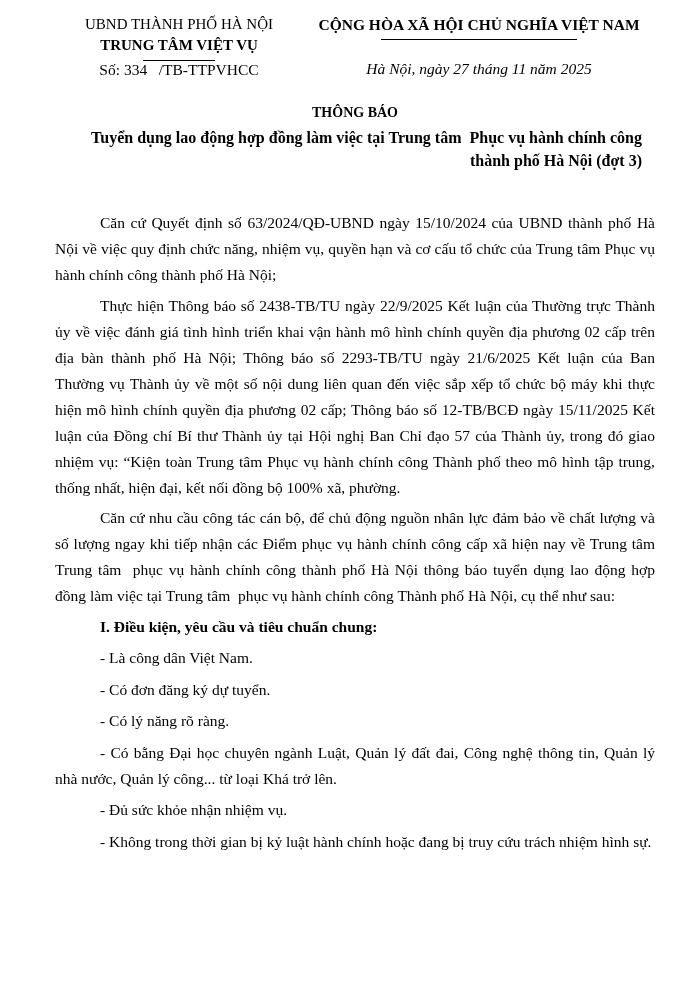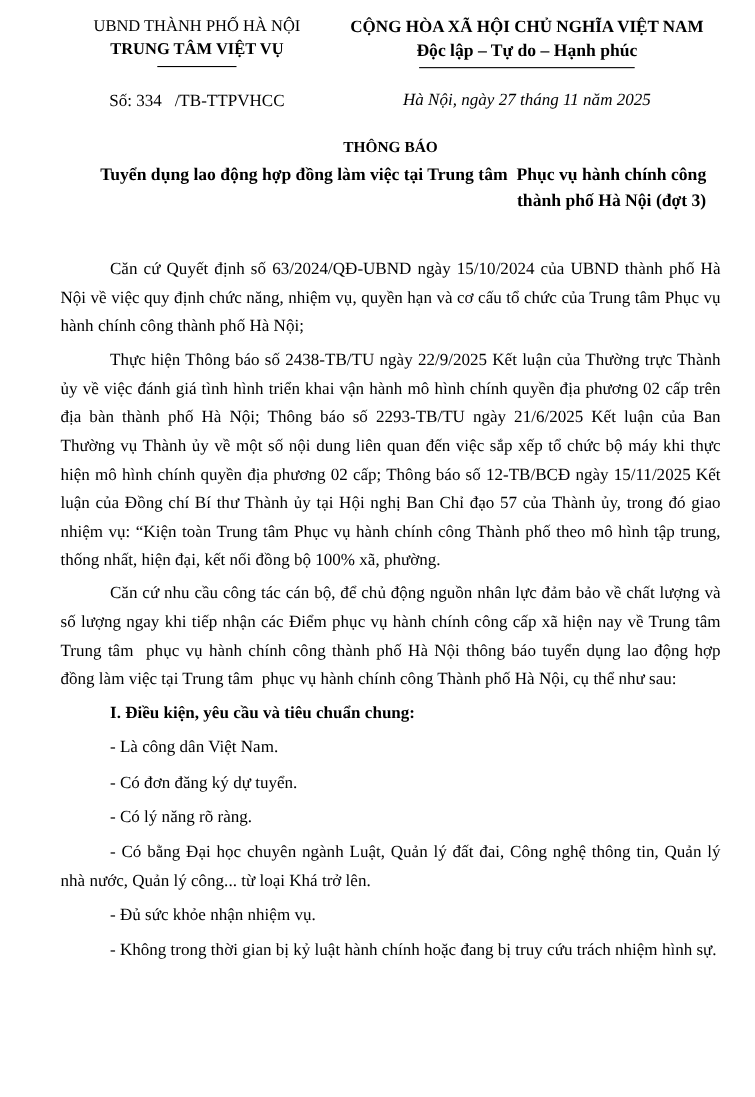--- a/index.html
+++ b/index.html
@@ -42,21 +42,20 @@
     line-height: 21px;
     font-weight: bold;
   }
   .org-underline {
     width: 72px;
     border-bottom: 1.6px solid #000;
     margin: 4px auto 0 auto;
     height: 0;
   }
   .doc-number {
-    margin-top: 22px;
     font-size: 15.5px;
     font-weight: normal;
   }
   .national-title {
     font-size: 15.5px;
     line-height: 22px;
     font-weight: bold;
   }
   .national-motto {
     font-size: 16px;
@@ -117,21 +116,20 @@
 
   <div class="doc-header">
     <div class="header-left">
       <div class="org-parent">UBND THÀNH PHỐ HÀ NỘI</div>
       <div class="org-name">TRUNG TÂM VIỆT VỤ</div>
       <div class="org-underline"></div>
       <div class="doc-number">Số: 334 &nbsp; /TB-TTPVHCC</div>
     </div>
     <div class="header-right">
       <div class="national-title">CỘNG HÒA XÃ HỘI CHỦ NGHĨA VIỆT NAM</div>
-      <div class="national-motto">Độc lập – Tự do – Hạnh phúc</div>
       <div class="motto-underline"></div>
       <div class="place-date">Hà Nội, ngày 27 tháng 11 năm 2025</div>
     </div>
   </div>
 
   <div class="title-block">
     <div class="doc-title">THÔNG BÁO</div>
     <div class="doc-subtitle">Tuyển dụng lao động hợp đồng làm việc tại Trung tâm &nbsp;Phục vụ hành chính công thành phố Hà Nội (đợt 3)</div>
   </div>
 

